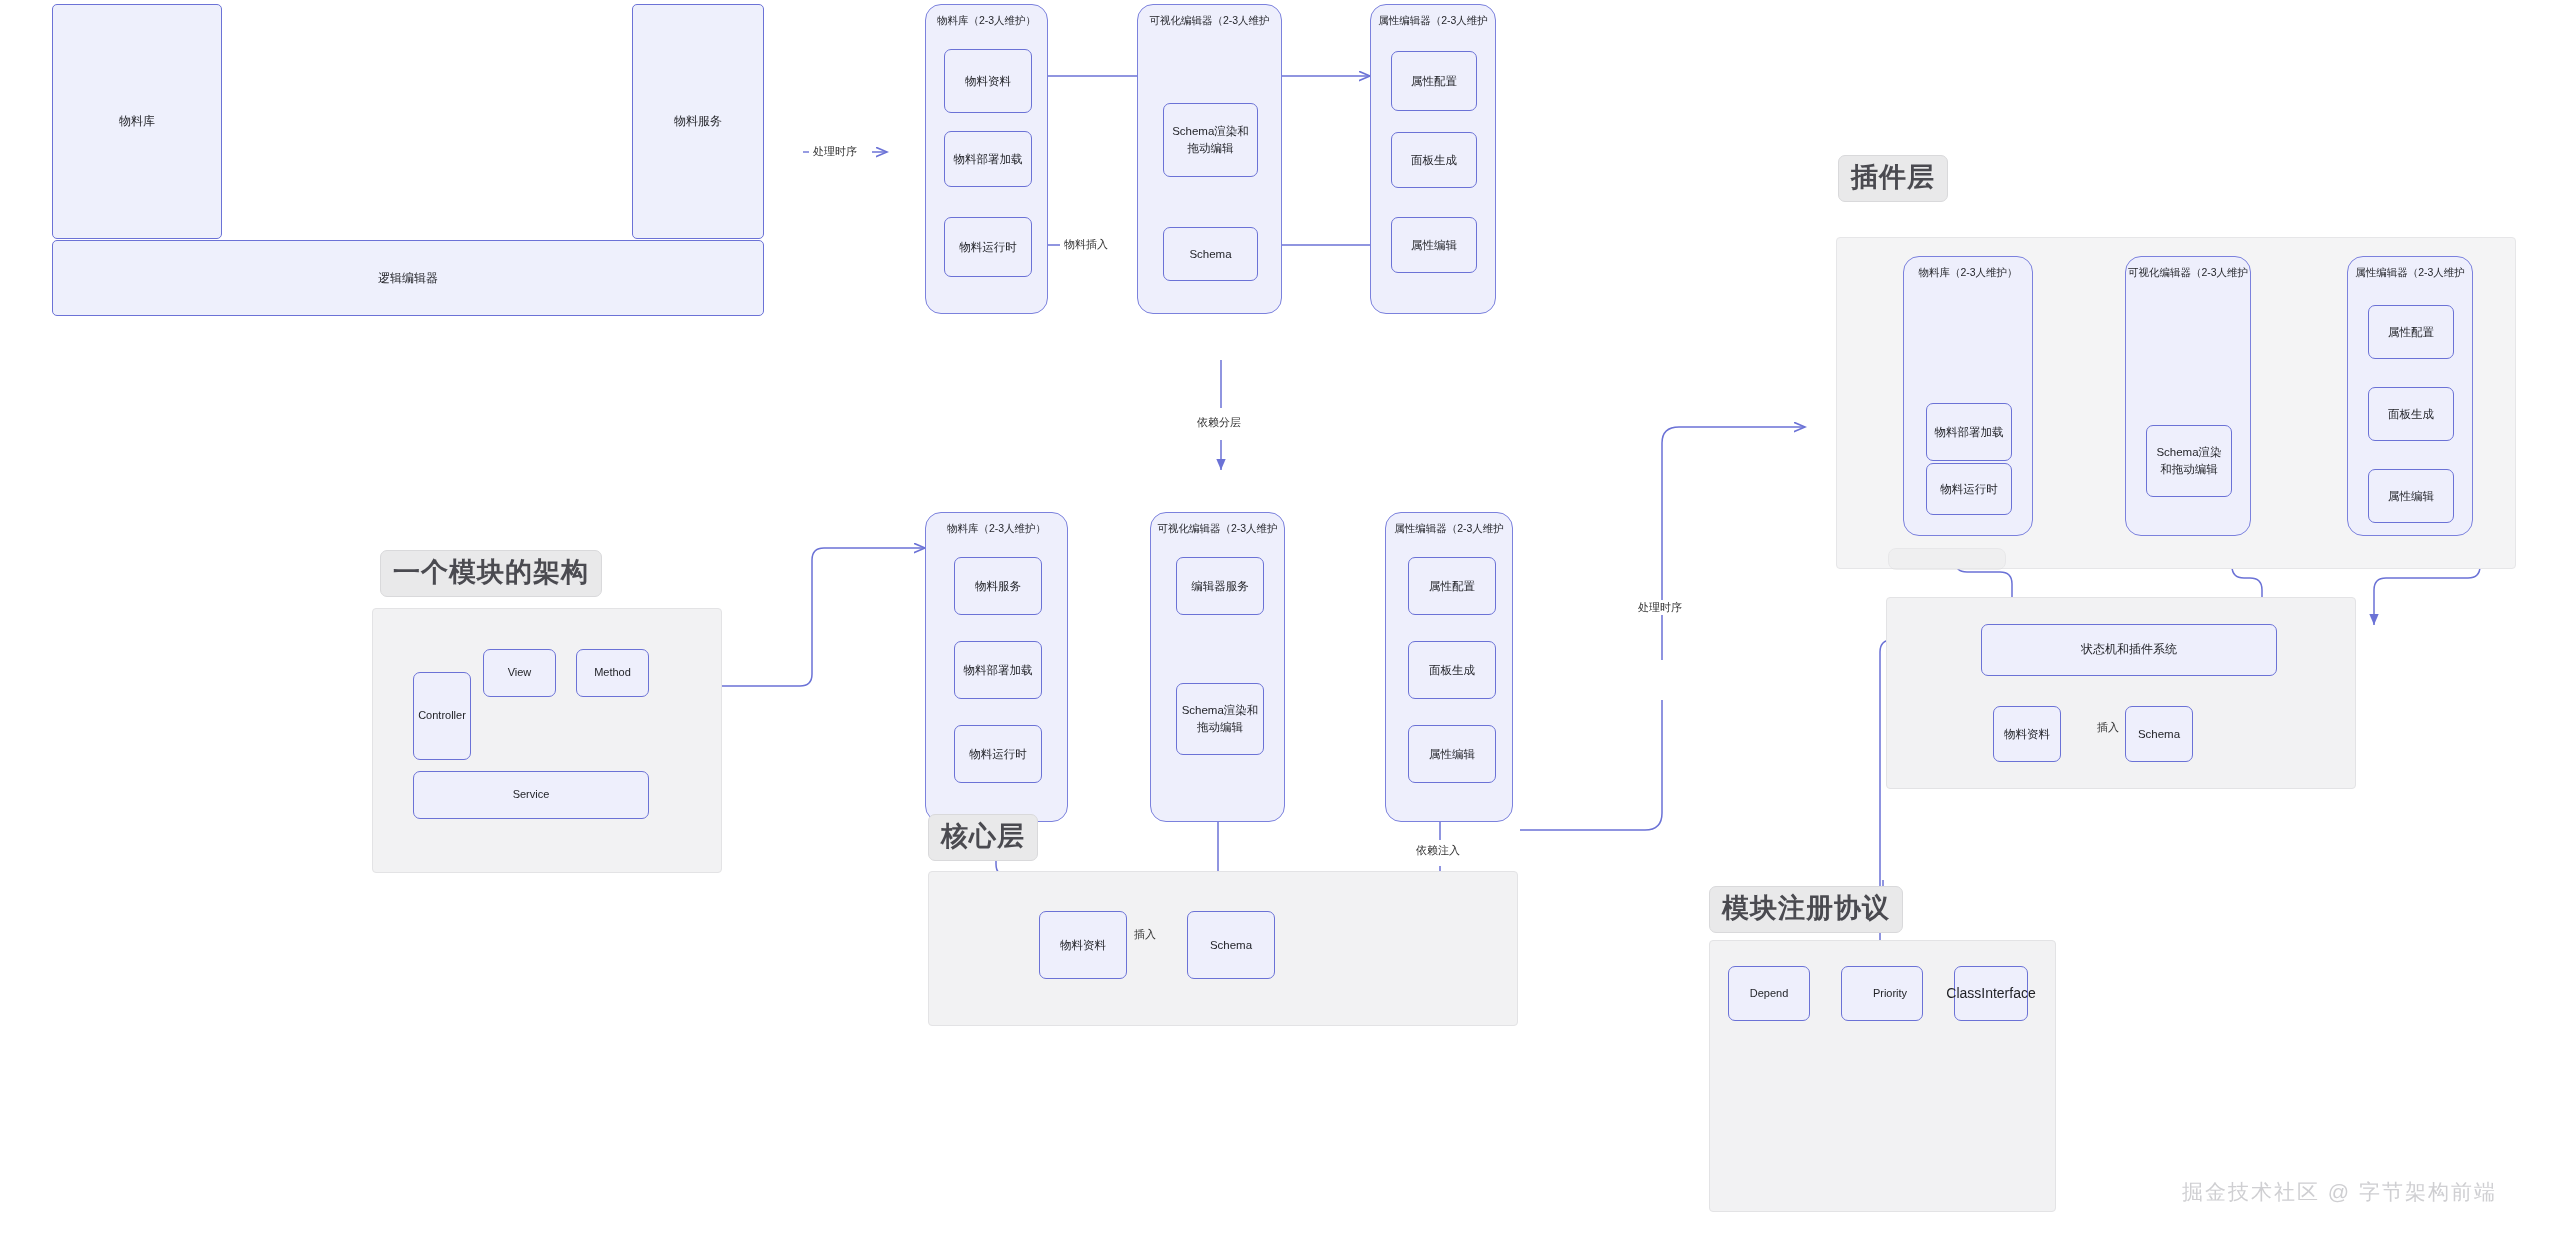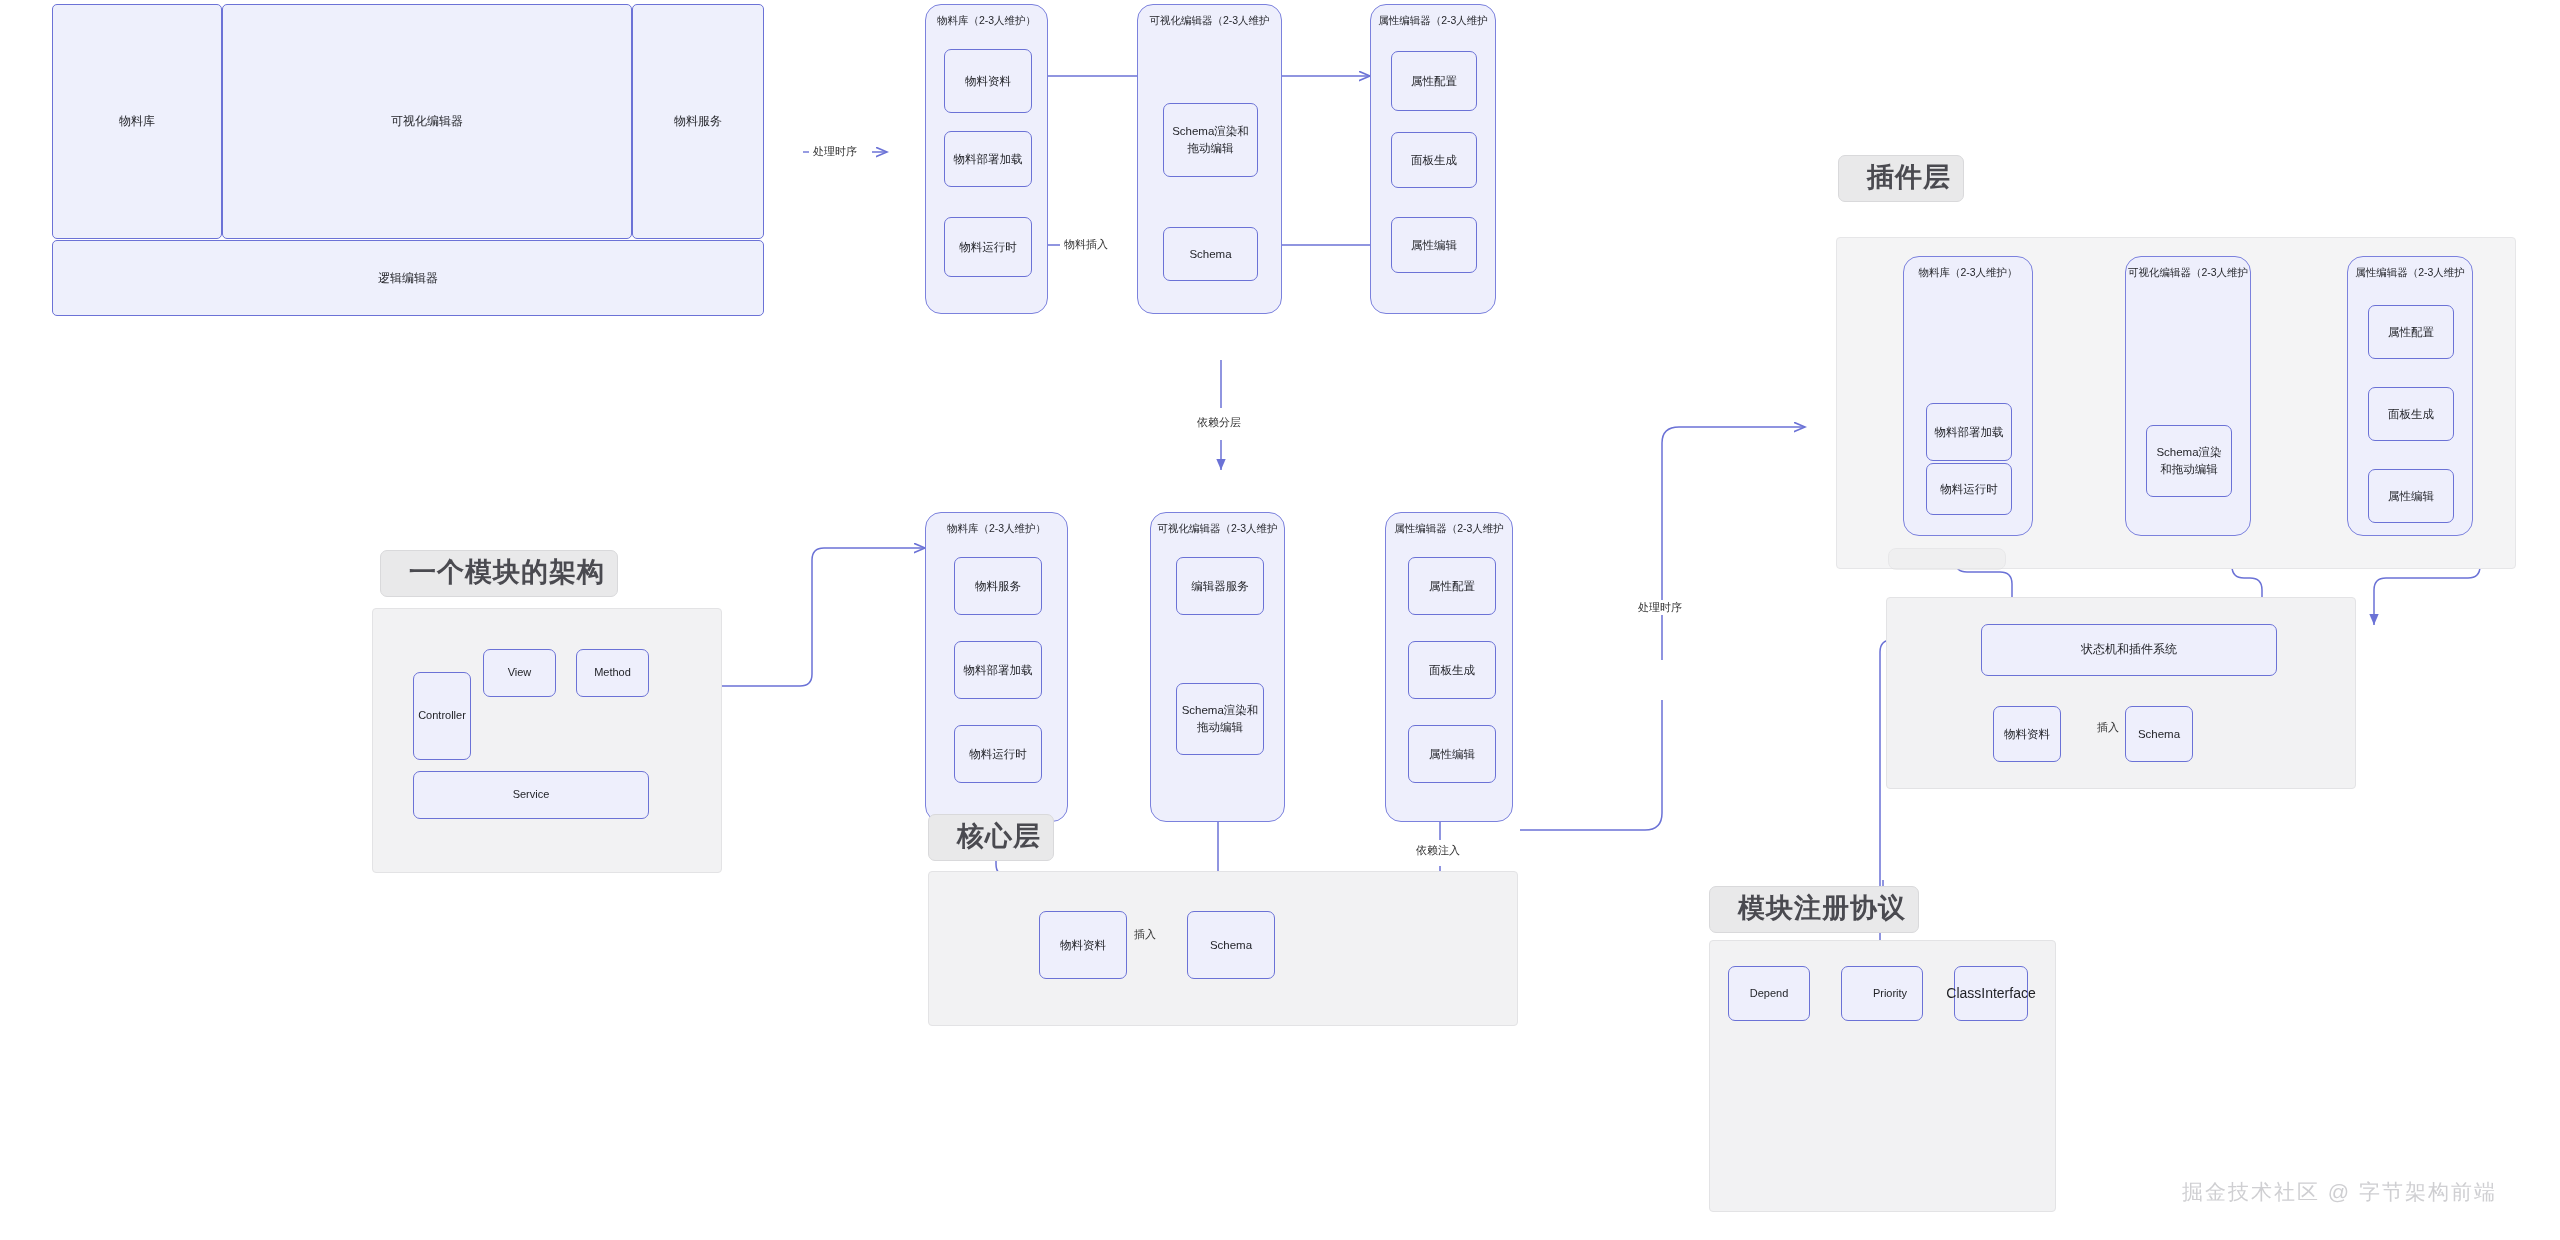--- a/index.html
+++ b/index.html
@@ -29,21 +29,21 @@
   }
   .panel{
     position:absolute;box-sizing:border-box;
     background:#f2f2f3;border:1px solid #e3e3e5;border-radius:4px;
   }
   .panel.light{background:#f4f4f5;border-color:#e6e6e8;}
   .badge{
     position:absolute;box-sizing:border-box;
     background:#e9e9ea;border:1px solid #d9d9db;border-radius:7px;
     font-size:27px;font-weight:bold;color:#4a4a50;
-    padding:3px 12px 6px 28px;letter-spacing:1px;white-space:nowrap;
+    padding:3px 12px 6px 12px;letter-spacing:1px;white-space:nowrap;
     font-family:"DejaVu Sans","Liberation Sans",sans-serif;
   }
   .wirelabel{
     position:absolute;font-size:11px;color:#333;white-space:nowrap;
     background:#fff;padding:0 4px;
   }
   .watermark{
     position:absolute;font-size:21px;color:#cfcfd2;white-space:nowrap;
     letter-spacing:2px;
   }
@@ -108,23 +108,20 @@
       <path d="M1883,880 L1883,920"></path>
 
       <path d="M2085,728 L2093,728" stroke-width="1.3"></path>
       <path d="M2142,728 L2160,728" marker-end="url(#ah)"></path>
     </g>
   </svg>
 
   <div class="tl-cell" style="left:52px;top:4px;width:170px;height:235px;">
     <span>物料库</span>
   </div>
-  <div class="tl-cell" style="left:222px;top:4px;width:410px;height:235px;">
-    <span>可视化编辑器</span>
-  </div>
   <div class="tl-cell" style="left:632px;top:4px;width:132px;height:235px;">
     <span>物料服务</span>
   </div>
   <div class="tl-cell" style="left:52px;top:240px;width:712px;height:76px;">
     <span>逻辑编辑器</span>
   </div>
   <div class="wirelabel" style="left:809px;top:144px;">处理时序</div>
 
   <div class="column" style="left:925px;top:4px;width:123px;height:310px;">
     <div class="col-title">物料库（2-3人维护）</div>

